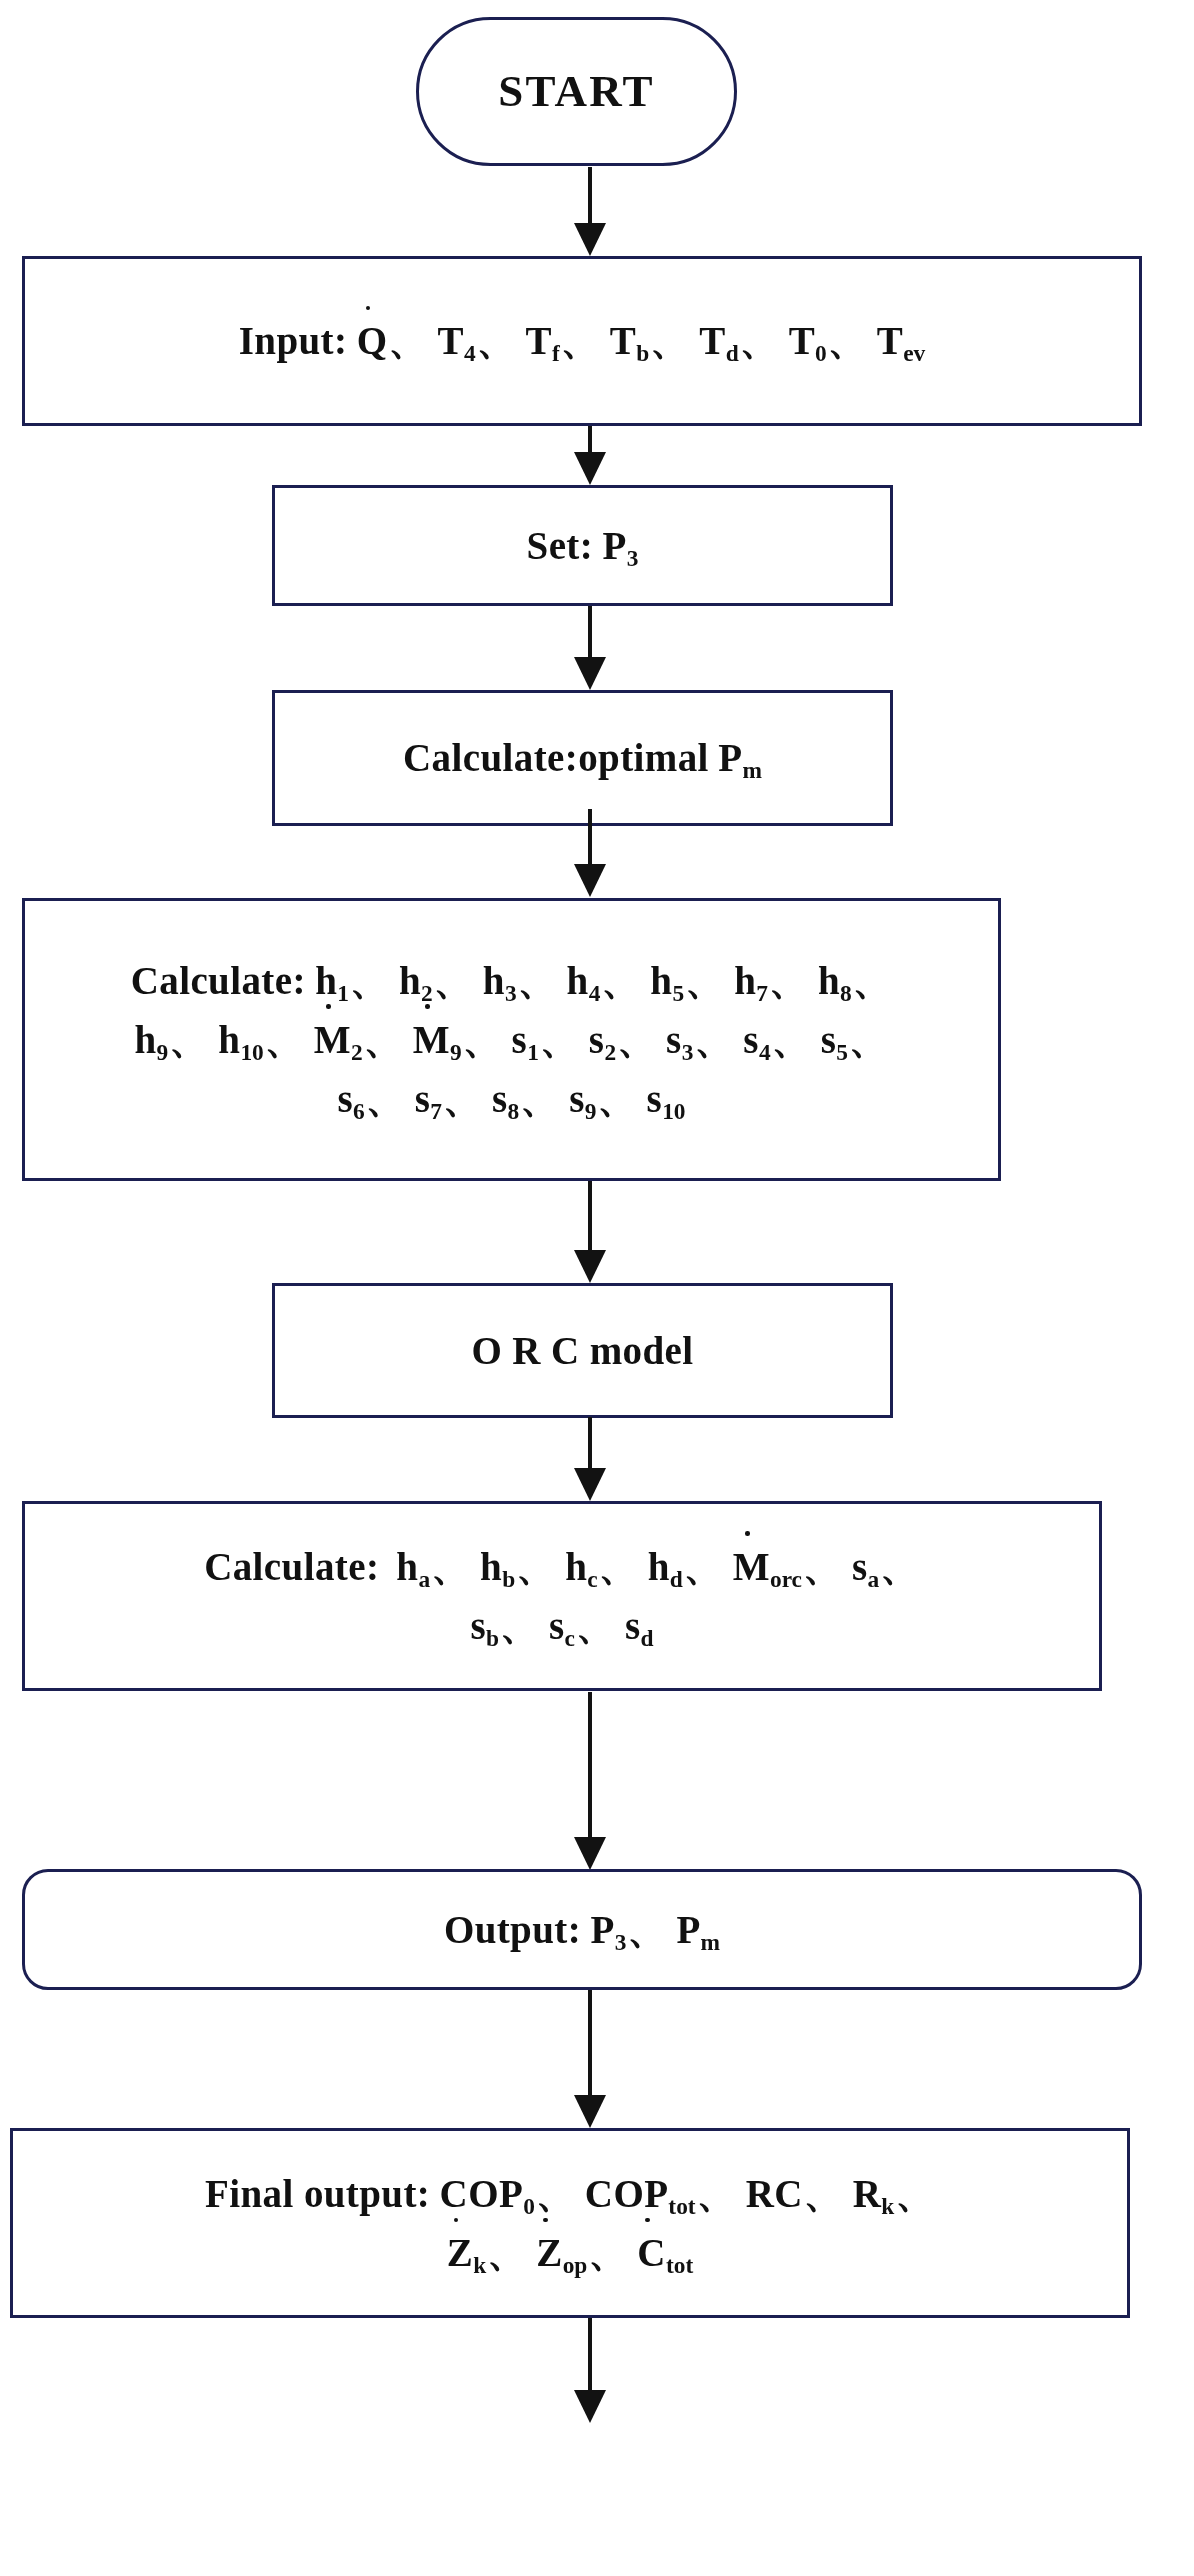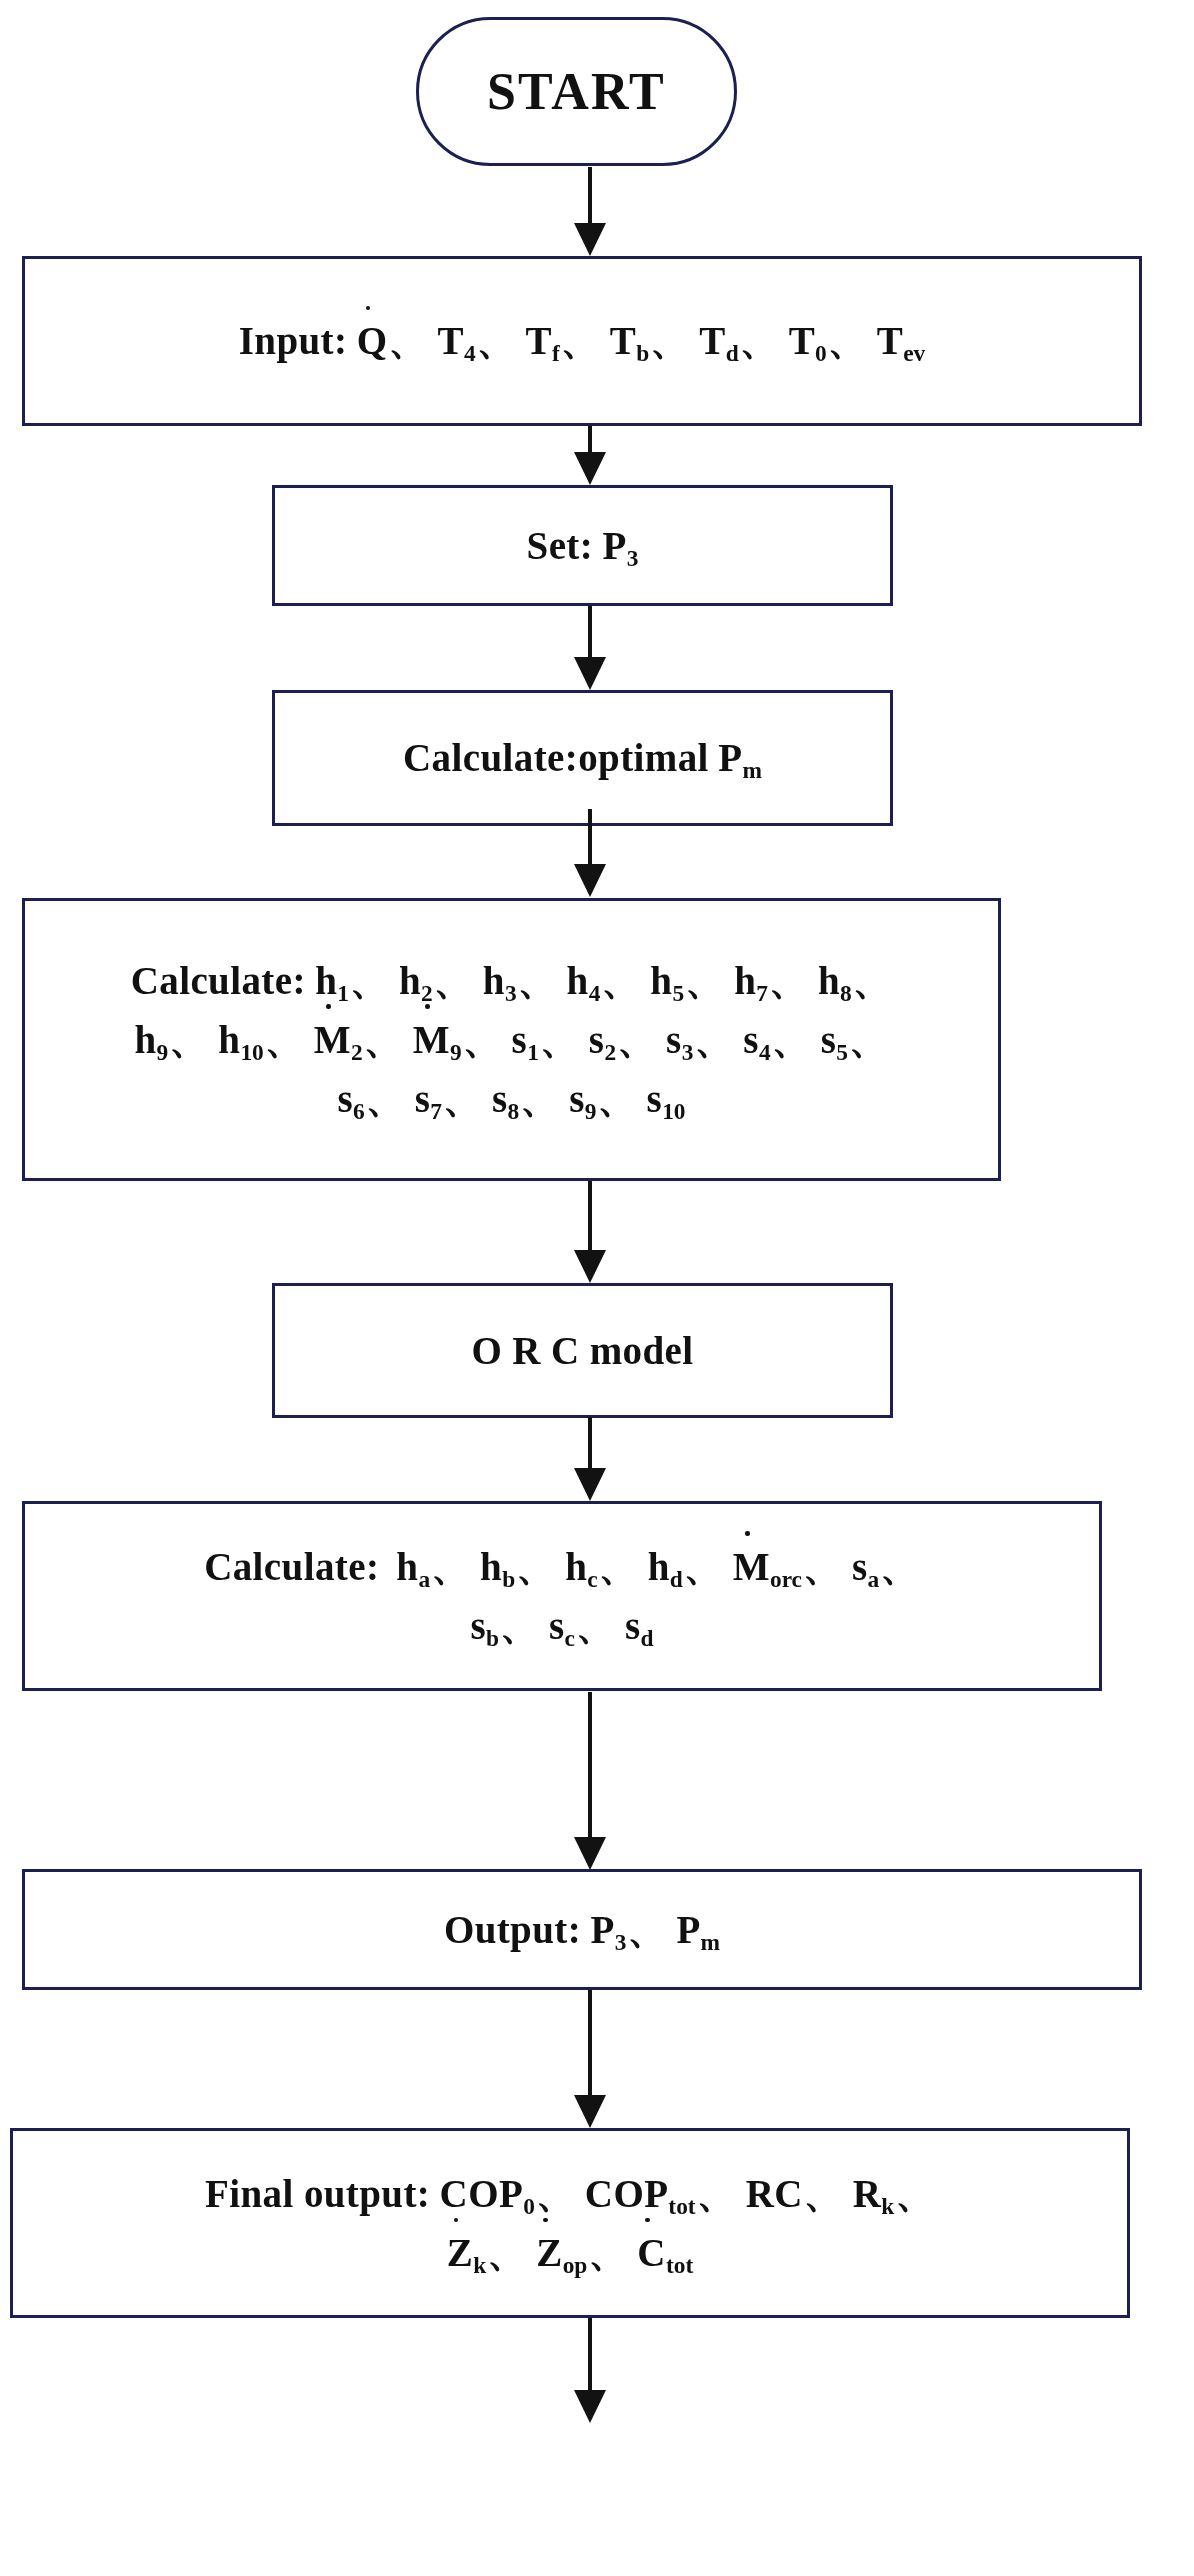--- a/index.html
+++ b/index.html
@@ -30,21 +30,21 @@
     line-height: 1.52;
     letter-spacing: 0.4px;
   }
   .node.terminal {
     border-radius: 75px;
     border-width: 3.9px;
   }
   .node .txt { width: 100%; padding: 0 11px; }
 
   
-  .fs-term   { font-size: 52px; letter-spacing: 2.3px; }
+  .fs-term   { font-size: 45px; letter-spacing: 2.3px; }
   .fs-wide   { font-size: 39px; }
   .fs-narrow { font-size: 39px; }
   .fs-multi  { font-size: 39px; }
 
   
   sub {
     font-size: 0.60em;
     vertical-align: -0.28em;
     line-height: 0;
     font-weight: bold;
@@ -163,21 +163,21 @@
     <span class="txt">
       <span><span>Calculate:</span><span class="gapmd"></span><span><span class="sym"><span>h</span><sub>a</sub></span><span class="sep">、</span><span class="gapsm"></span><span class="sym"><span>h</span><sub>b</sub></span><span class="sep">、</span><span class="gapsm"></span><span class="sym"><span>h</span><sub>c</sub></span><span class="sep">、</span><span class="gapsm"></span><span class="sym"><span>h</span><sub>d</sub></span><span class="sep">、</span><span class="gapsm"></span><span class="sym"><span class="dotted">M</span><sub>orc</sub></span><span class="sep">、</span><span class="gapsm"></span><span class="sym"><span>s</span><sub>a</sub></span><span class="sep">、</span></span></span><br>
       <span><span class="sym"><span>s</span><sub>b</sub></span><span class="sep">、</span><span class="gapsm"></span><span class="sym"><span>s</span><sub>c</sub></span><span class="sep">、</span><span class="gapsm"></span><span class="sym"><span>s</span><sub>d</sub></span></span>
     </span>
   </div>
   <div class="conn" style="left:590px; top:1692px; width:34px; height:178px;">
     <div class="shaft" style="height:145px;"></div>
     <div class="head"></div>
   </div>
 
-  <div class="node fs-wide" style="left:22px; top:1869px; width:1120px; height:121px;">
+  <div class="node fs-wide" style="left:22px; top:1869px; width:1120px; height:121px;border-radius:26px;">
     <span class="txt">
       <span>Output:</span><span class="gapsm"></span><span><span class="sym"><span>P</span><sub>3</sub></span><span class="sep">、</span><span class="gapsm"></span><span class="sym"><span>P</span><sub>m</sub></span></span>
     </span>
   </div>
   <div class="conn" style="left:590px; top:1990px; width:34px; height:138px;">
     <div class="shaft" style="height:105px;"></div>
     <div class="head"></div>
   </div>
 
   <div class="node fs-multi" style="left:10px; top:2128px; width:1120px; height:190px;">

